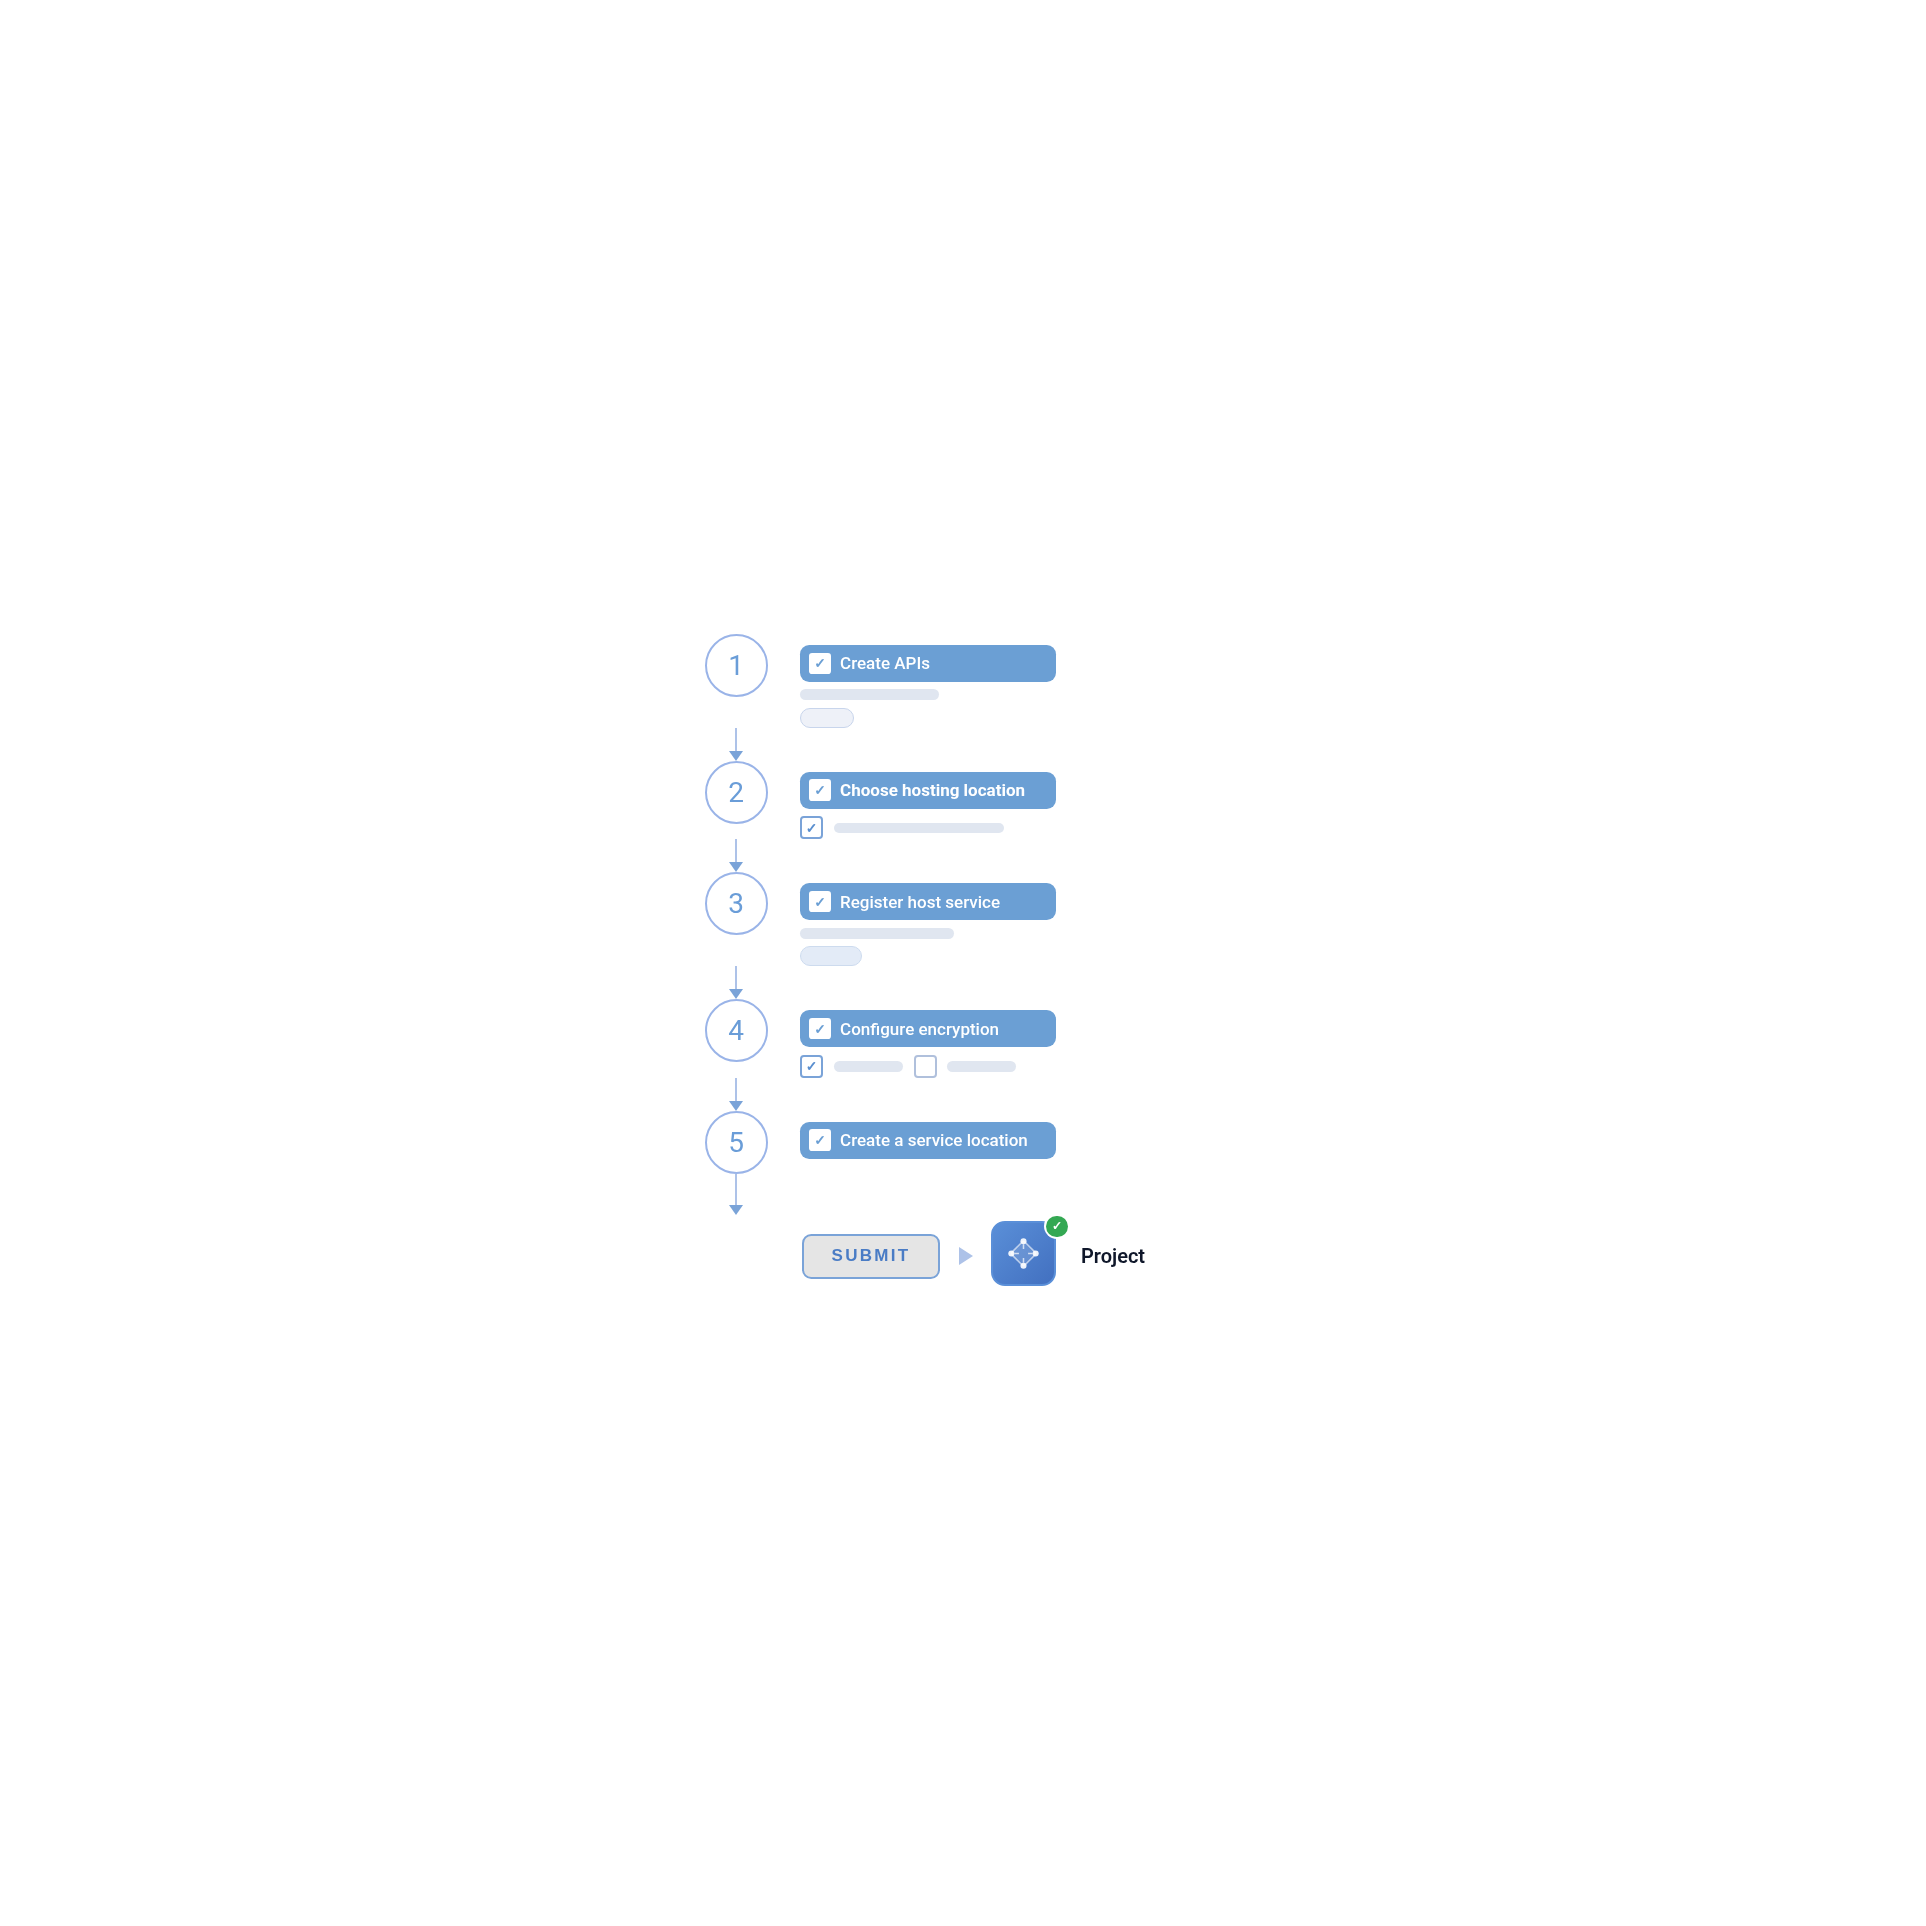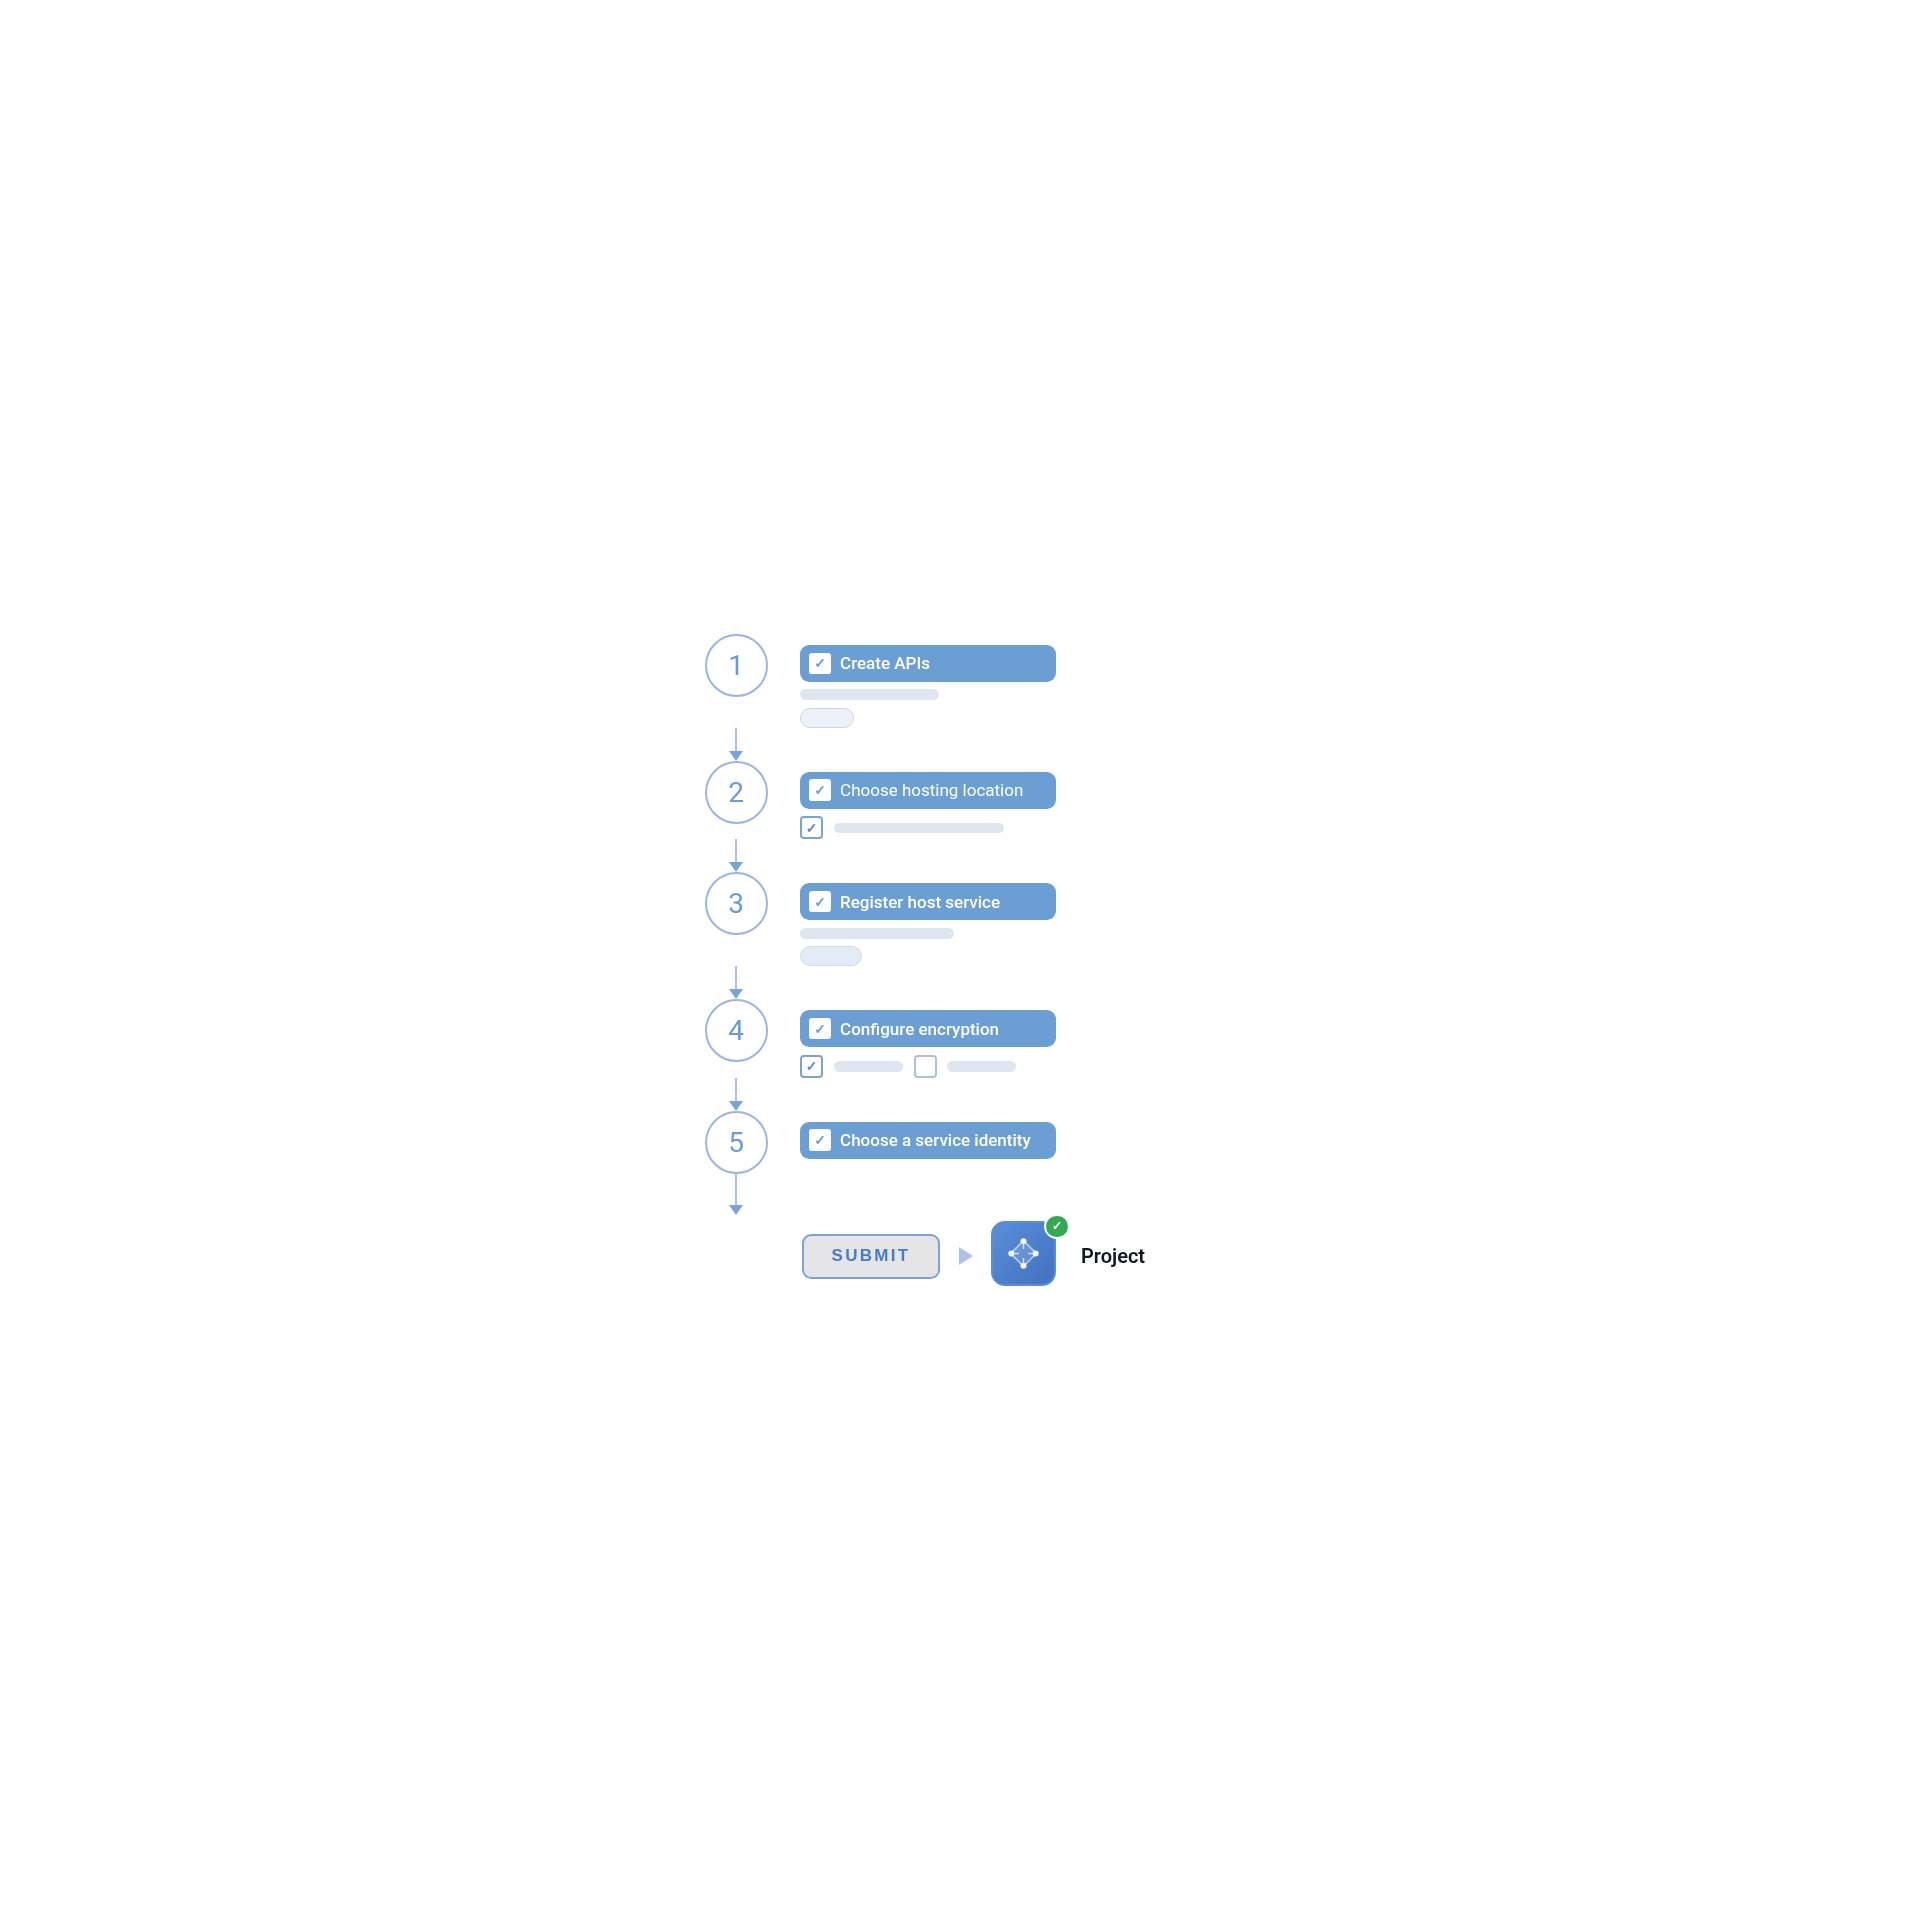--- a/index.html
+++ b/index.html
@@ -41,21 +41,21 @@
 
   <div style="display:flex; flex-direction:row; align-items:flex-start;">
     <div style="display:flex; flex-direction:column; align-items:center; width:85px;">
       <div style="width:63px; height:63px; border-radius:50%; border:2.3px solid #9ab4e8; background:#fff; display:flex; align-items:center; justify-content:center; font-size:28px; font-weight:400; color:#6a9dd8;">
         <span>2</span>
       </div>
     </div>
     <div style="display:flex; flex-direction:column; gap:7.7px; padding-left:21.6px; padding-top:10.8px; min-width:277px;">
       <div style="display:inline-flex; align-items:center; background:#6b9fd4; border-radius:9.2px; padding:7.7px 17px 7.7px 9.2px; gap:9.2px;">
         <div style="width:21.6px; height:21.6px; background:#fff; border-radius:3.1px; display:flex; align-items:center; justify-content:center; color:#6b9fd4; font-size:14px; font-weight:900;">✓</div>
-        <span style="color:#fff; font-size:17px; font-weight:400;">Choose hosting location</span>
+        <span style="color:#fff; font-size:17px; font-weight:700;">Choose hosting location</span>
       </div>
       <div style="display:flex; align-items:center; gap:10.8px;">
         <div style="width:23px; height:23px; border:2.3px solid #7aa3d8; border-radius:3.9px; display:flex; align-items:center; justify-content:center; color:#5a8fcf; font-size:14px; font-weight:900;">✓</div>
         <div style="height:10.8px; width:170px; border-radius:6.2px; background:#e0e6f0;"></div>
       </div>
     </div>
   </div>
 
   <div style="display:flex; flex-direction:column; align-items:center; width:85px;">
     <div style="width:2.3px; height:23px; background:#adc2e8;"></div>
@@ -110,21 +110,21 @@
 
   <div style="display:flex; flex-direction:row; align-items:flex-start;">
     <div style="display:flex; flex-direction:column; align-items:center; width:85px;">
       <div style="width:63px; height:63px; border-radius:50%; border:2.3px solid #9ab4e8; background:#fff; display:flex; align-items:center; justify-content:center; font-size:28px; font-weight:400; color:#6a9dd8;">
         <span>5</span>
       </div>
     </div>
     <div style="display:flex; flex-direction:column; gap:7.7px; padding-left:21.6px; padding-top:10.8px; min-width:277px;">
       <div style="display:inline-flex; align-items:center; background:#6b9fd4; border-radius:9.2px; padding:7.7px 17px 7.7px 9.2px; gap:9.2px;">
         <div style="width:21.6px; height:21.6px; background:#fff; border-radius:3.1px; display:flex; align-items:center; justify-content:center; color:#6b9fd4; font-size:14px; font-weight:900;">✓</div>
-        <span style="color:#fff; font-size:17px; font-weight:500;">Choose a service identity</span>
+        <span style="color:#fff; font-size:17px; font-weight:500;">Create a service location</span>
       </div>
     </div>
   </div>
 
   <div style="display:flex; flex-direction:row; align-items:flex-end; width:100%;">
     <div style="display:flex; flex-direction:column; align-items:center; width:85px;">
 
       <div style="width:2.3px; height:31px; background:#adc2e8;"></div>
       <div style="width:0; height:0; border-left:7.7px solid transparent; border-right:7.7px solid transparent; border-top:10.8px solid #7aa3d8;"></div>
     </div>

